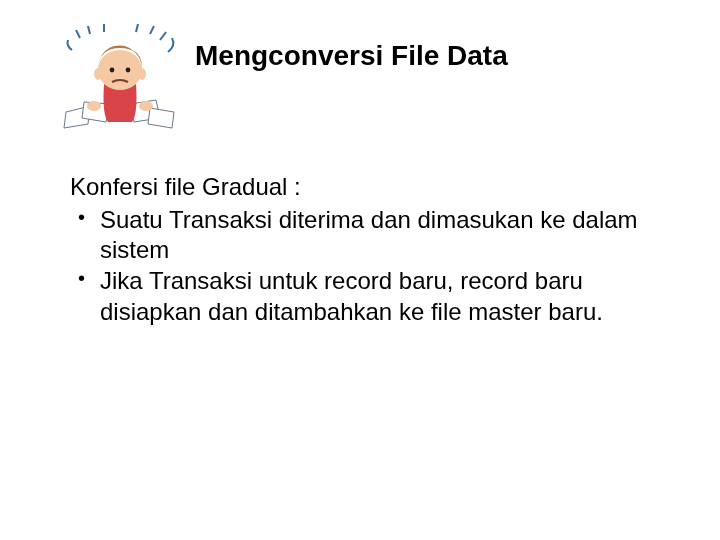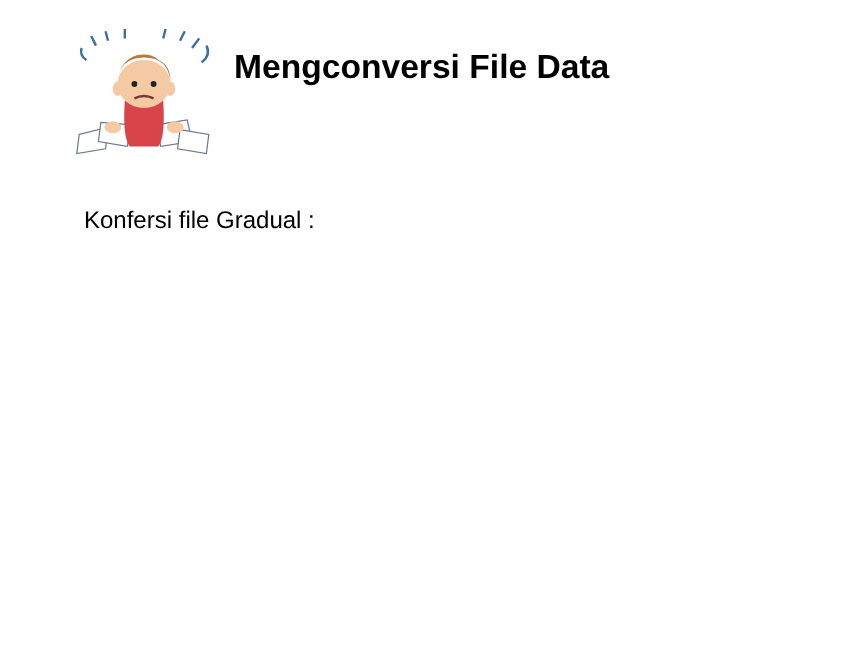--- a/index.html
+++ b/index.html
@@ -32,21 +32,21 @@
     font-size: 28px;
     font-weight: bold;
     color: #000000;
     white-space: nowrap;
   }
   .body {
     position: absolute;
     left: 70px;
     top: 172px;
     width: 590px;
-    font-size: 20px;
+    font-size: 24px;
     line-height: 1.28;
   }
   .intro {
     margin: 0 0 2px 0;
   }
   ul.bullets {
     list-style: none;
     margin: 0;
     padding: 0;
   }
@@ -95,16 +95,18 @@
       <path d="M12 26 Q6 22 8 16" stroke="#3a6fa0" stroke-width="2" fill="none"></path>
       <path d="M108 28 Q116 22 112 14" stroke="#3a6fa0" stroke-width="2" fill="none"></path>
     </svg>
   </div>
 
   <div class="title">Mengconversi File Data</div>
 
   <div class="body">
     <p class="intro">Konfersi file Gradual :</p>
     <ul class="bullets">
+      <li>Suatu Transaksi diterima dan dimasukan ke dalam sistem</li>
+      <li>Jika Transaksi untuk record baru, record baru disiapkan dan ditambahkan ke file master baru.</li>
     </ul>
   </div>
 
 </div>
 
 </body></html>

